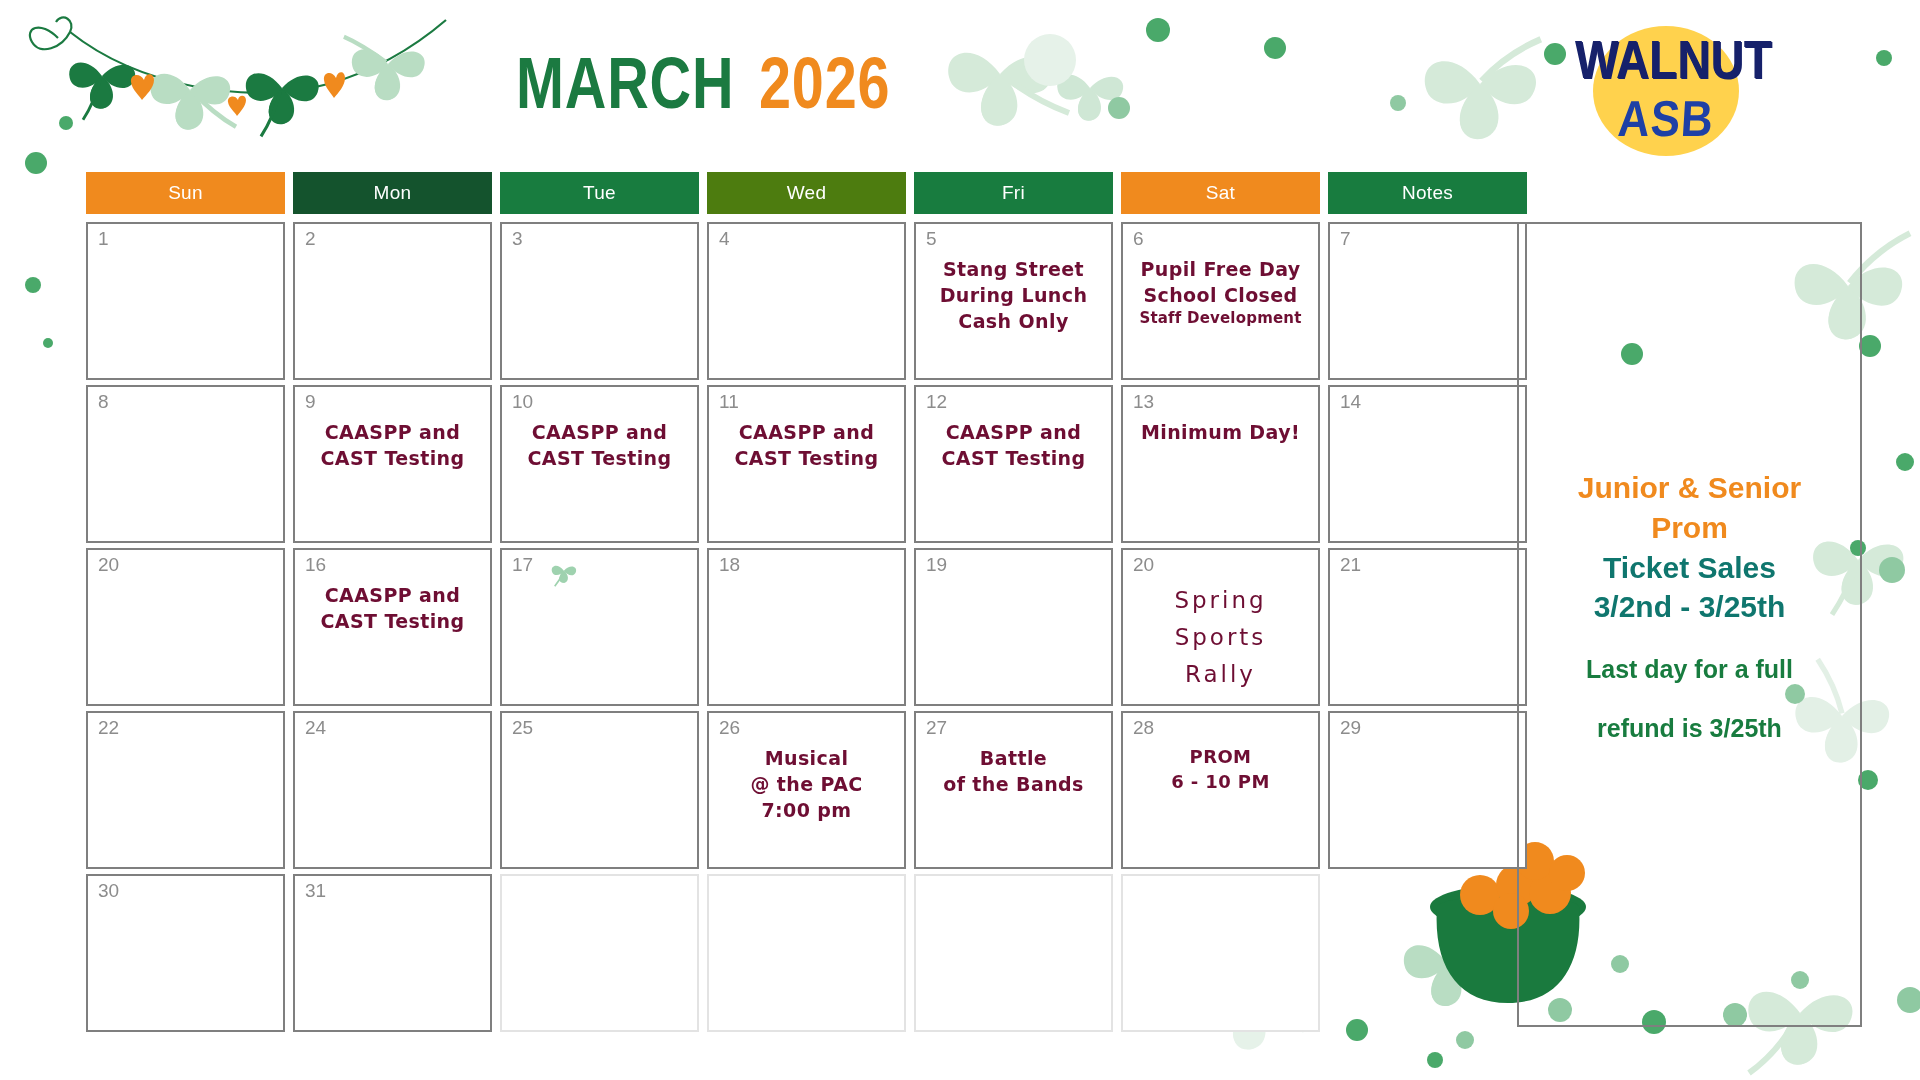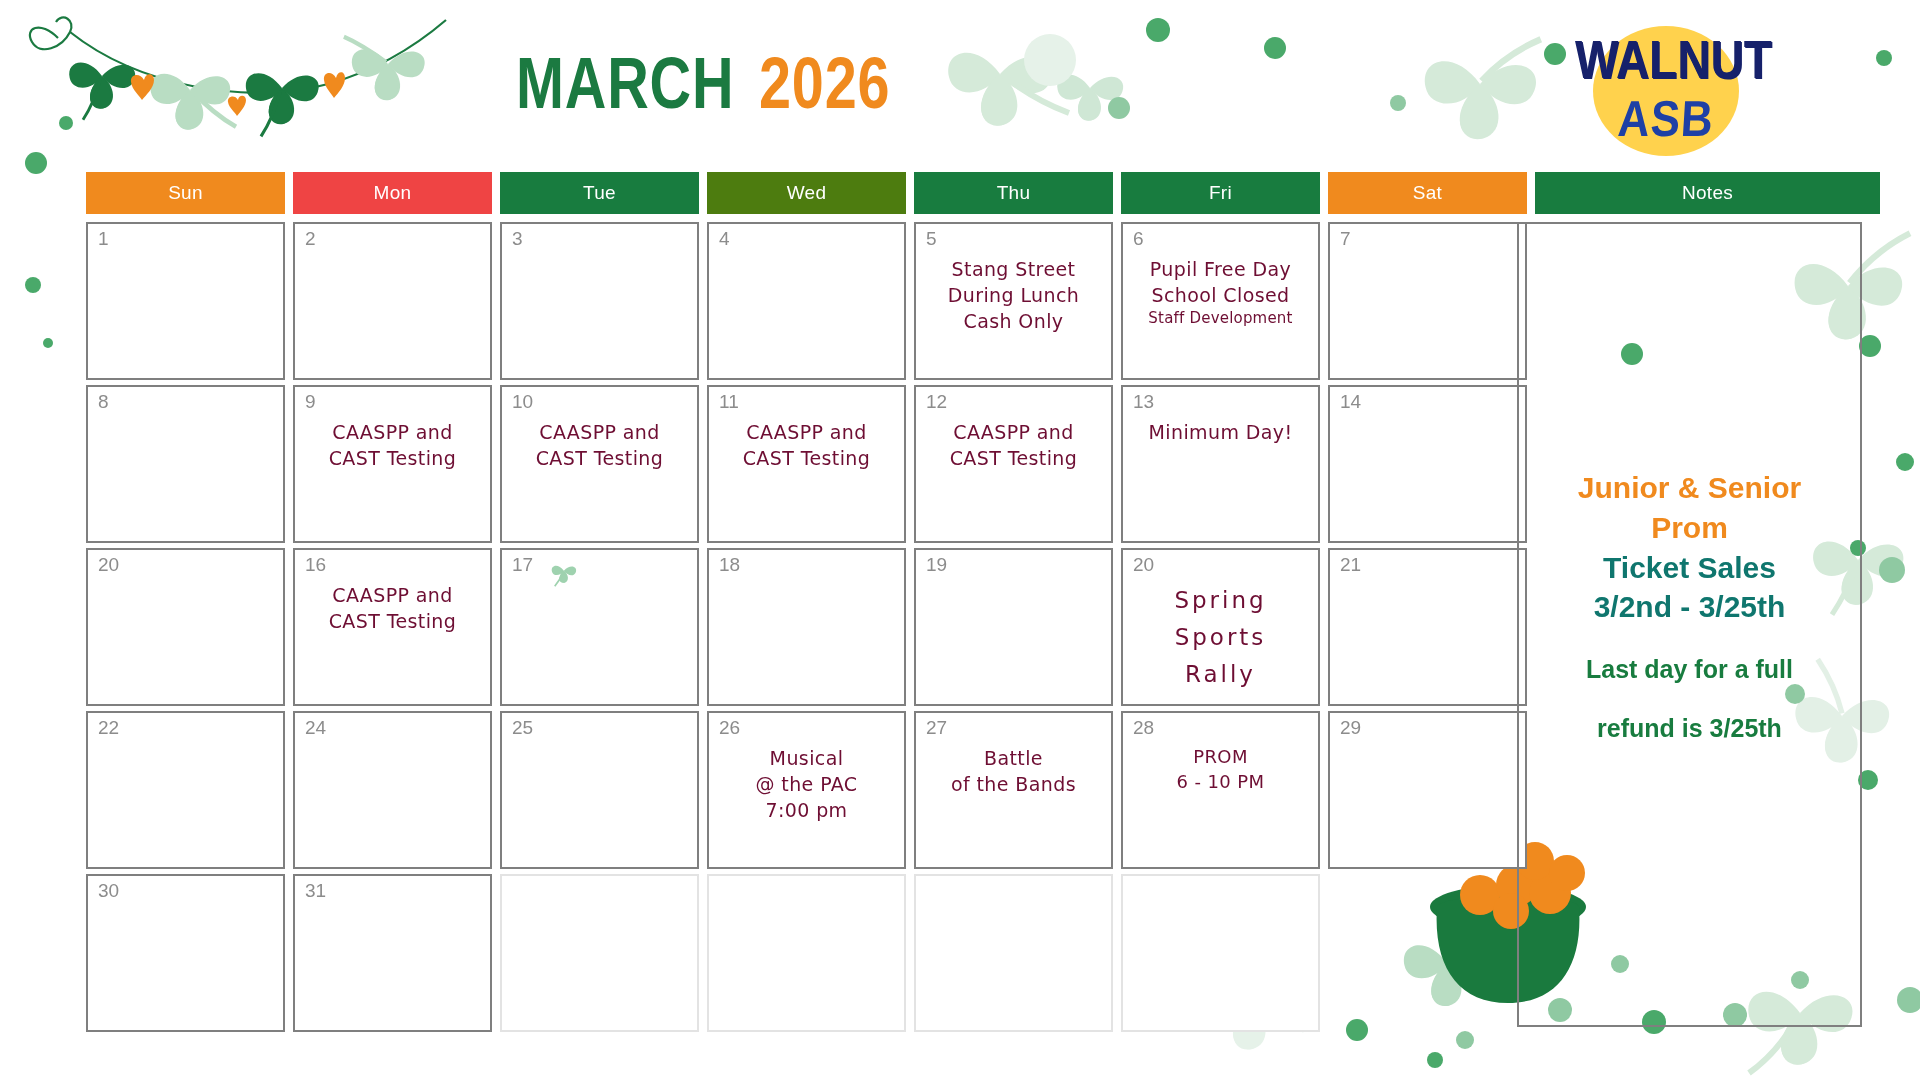--- a/index.html
+++ b/index.html
@@ -67,21 +67,21 @@
     position:relative;background:#ffffff;border:2px solid #7f7f7f;box-sizing:border-box;
     padding:6px 8px 8px 8px;overflow:hidden;
   }
   .cell.empty{border-color:#e3e3e3;}
   .daynum{
     position:absolute;left:10px;top:5px;font-size:19px;color:#8c8c8c;line-height:1;
   }
   .evt{
     margin-top:30px;text-align:center;color:#6e0e33;
     font-family:"DejaVu Sans", sans-serif;
-    font-size:19px;line-height:1.38;font-weight:normal;letter-spacing:.4px;
+    font-size:19px;line-height:1.38;font-weight:bold;letter-spacing:.4px;
     white-space:pre-line;
   }
   .evt.med{font-size:18px;}
   .evt.wide{font-size:23px;line-height:1.6;letter-spacing:3px;font-weight:normal;}
   .evt.sub{font-size:15px;letter-spacing:.2px;margin-top:2px;}
   .evt-stack{margin-top:26px;}
   .evt-stack .evt{margin-top:0;}
 
   .clover17{position:absolute;left:46px;top:6px;}
 
@@ -287,24 +287,23 @@
   </div>
 
   <div class="logo">
     <div class="disc"></div>
     <div class="l1">WALNUT</div>
     <div class="l2">ASB</div>
   </div>
 
   <div class="cal" id="hdrRow">
       <div class="hdr orange" style="background: rgb(240, 138, 30);">Sun</div>
-      <div class="hdr green" style="background: #ef4444;">Mon</div>
+      <div class="hdr green" style="background: #14532d;">Mon</div>
       <div class="hdr green" style="background: rgb(24, 124, 63);">Tue</div>
       <div class="hdr green" style="background: #4d7c0f;">Wed</div>
-      <div class="hdr green" style="background: rgb(24, 124, 63);">Thu</div>
       <div class="hdr green" style="background: rgb(24, 124, 63);">Fri</div>
       <div class="hdr orange" style="background: rgb(240, 138, 30);">Sat</div>
       <div class="hdr notes" style="background: rgb(24, 124, 63);">Notes</div>
     </div>
 
   <div class="weeks" id="grid">
       <div class="cell">
         <div class="daynum">1</div>
       </div>
       <div class="cell">

